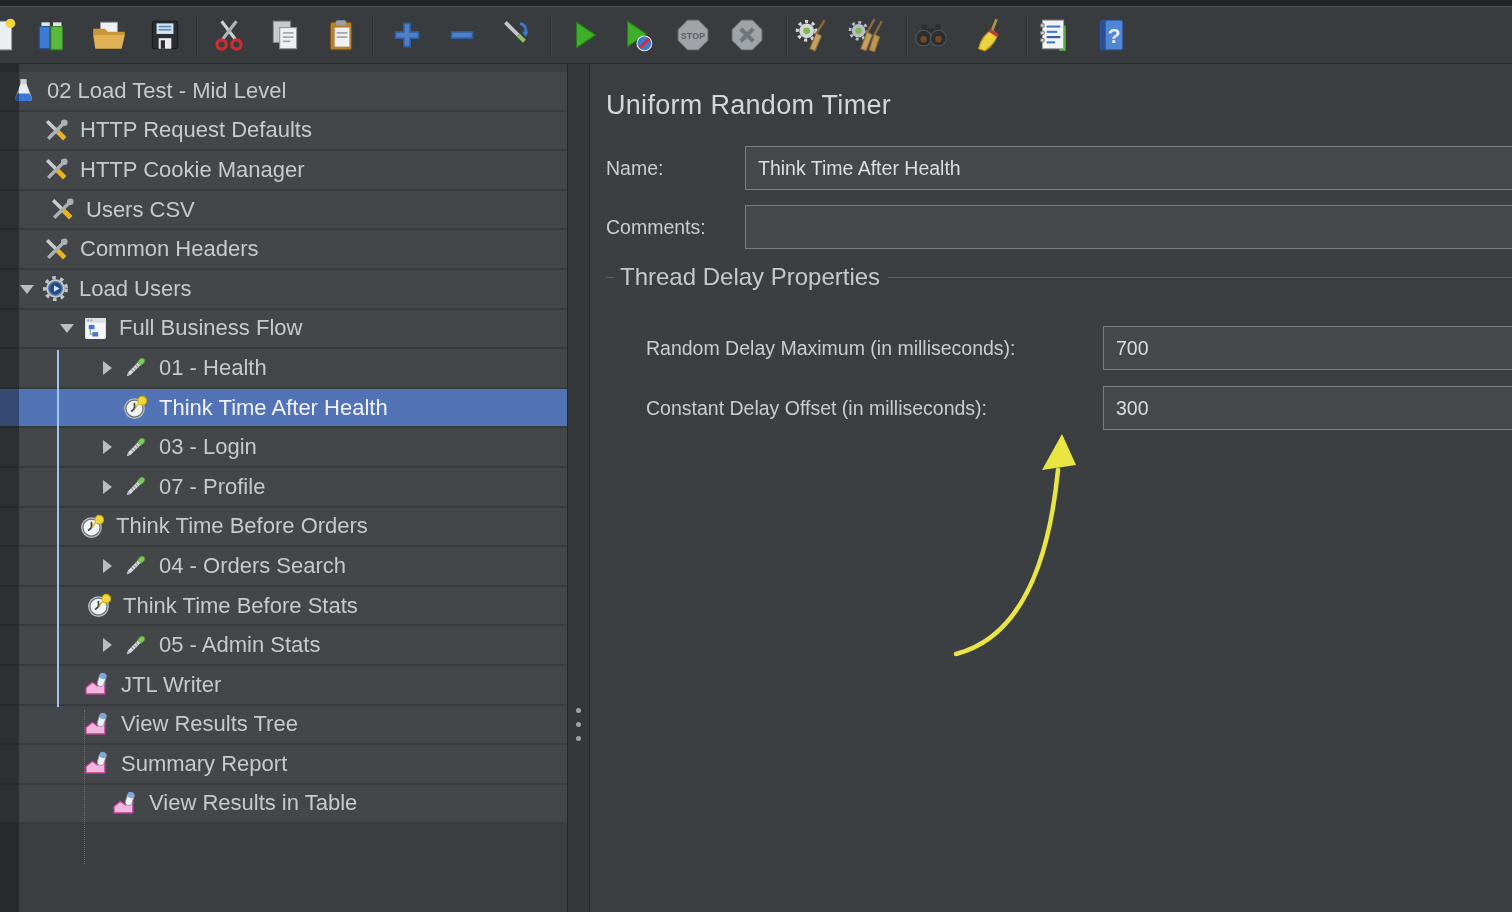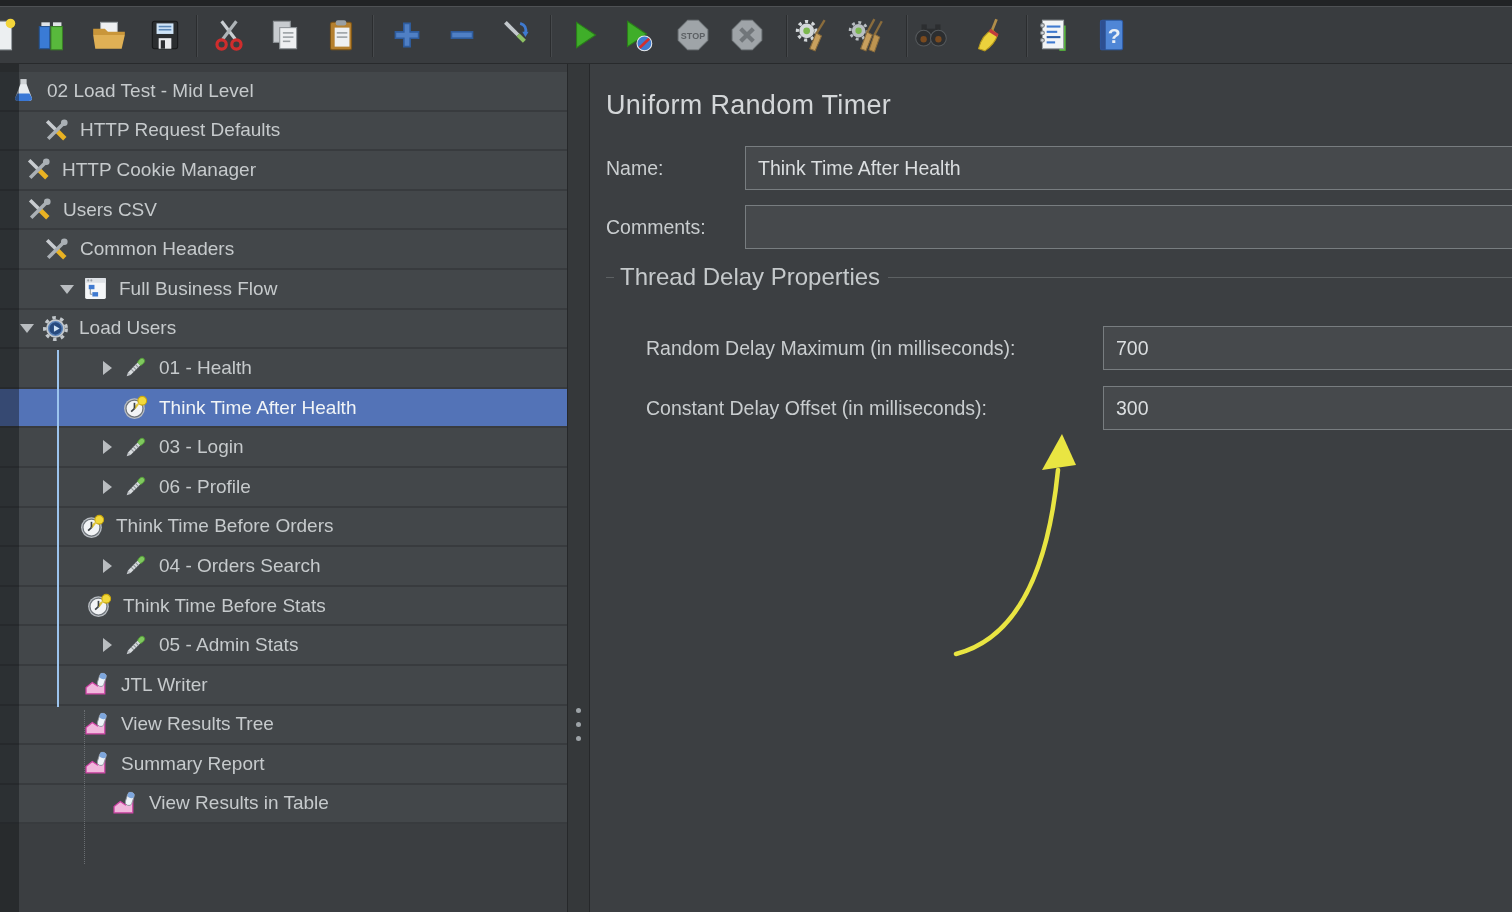--- a/index.html
+++ b/index.html
@@ -11,21 +11,21 @@
   #toolbar{position:absolute;left:0;top:6px;width:1512px;height:58px;background:#393c3f;
            border-top:1px solid #4e5154;border-bottom:1px solid #282a2c;box-sizing:border-box;padding-left:30px;}
   .tbtn{position:absolute;top:9px;width:38px;height:38px;}
   .tbtn svg{width:38px;height:38px;display:block;}
   .tsep{position:absolute;top:8px;width:0;height:42px;border-left:1px solid #2b2d2f;border-right:1px solid #46494c;}
 
   
   #tree{position:absolute;left:0;top:64px;width:567px;bottom:0;background:#3b3e41;padding-top:8px;box-sizing:border-box;}
   #tree::before{content:"";position:absolute;left:0;top:0;bottom:0;width:19px;background:rgba(14,16,18,.42);z-index:4;pointer-events:none;}
   .trow{height:37.6px;border-bottom:2px solid #383b3e;background:#43474a;display:flex;align-items:center;
-        font-size:19px;color:#c6cacc;white-space:nowrap;position:relative;}
+        font-size:22px;color:#c6cacc;white-space:nowrap;position:relative;}
   .trow.selected{background:#5373b7;color:#f1f4f6;}
   .exp{width:30px;flex:none;display:flex;align-items:center;justify-content:center;}
   .exp.down::before{content:"";width:0;height:0;border:7px solid transparent;border-top:9px solid #b9bdc0;margin-top:8px;}
   .exp.right::before{content:"";width:0;height:0;border:7px solid transparent;border-left:9px solid #b9bdc0;margin-left:8px;}
   .ic{width:27px;height:27px;margin-right:10px;flex:none;}
   .ic svg{width:27px;height:27px;display:block;}
   #guideline{position:absolute;left:57px;top:286px;height:357px;width:2px;background:#9cc4ee;z-index:3;pointer-events:none;}
   #dotline{position:absolute;left:84px;top:646px;height:154px;width:0;border-left:1px dotted #6a6e72;z-index:3;pointer-events:none;}
 
   
@@ -236,33 +236,33 @@
         <svg viewBox="0 0 26 26">
           <line x1="4" y1="4" x2="14" y2="14" stroke="#c8ccd0" stroke-width="3.4"></line>
           <line x1="14" y1="14" x2="21" y2="21" stroke="#e9b223" stroke-width="4.6"></line>
           <line x1="21" y1="5" x2="5" y2="21" stroke="#aab0b5" stroke-width="3.4"></line>
           <circle cx="20.5" cy="5.5" r="3.2" fill="#aab0b5"></circle>
         </svg>
       </span>
     <span>HTTP Request Defaults</span>
   </div>
 
-  <div class="trow" style="padding-left:25px">
+  <div class="trow" style="padding-left:43px">
     <span class="ic">
         <svg viewBox="0 0 26 26">
           <line x1="4" y1="4" x2="14" y2="14" stroke="#c8ccd0" stroke-width="3.4"></line>
           <line x1="14" y1="14" x2="21" y2="21" stroke="#e9b223" stroke-width="4.6"></line>
           <line x1="21" y1="5" x2="5" y2="21" stroke="#aab0b5" stroke-width="3.4"></line>
           <circle cx="20.5" cy="5.5" r="3.2" fill="#aab0b5"></circle>
         </svg>
       </span>
     <span>HTTP Cookie Manager</span>
   </div>
 
-  <div class="trow" style="padding-left:26px">
+  <div class="trow" style="padding-left:49px">
     <span class="ic">
         <svg viewBox="0 0 26 26">
           <line x1="4" y1="4" x2="14" y2="14" stroke="#c8ccd0" stroke-width="3.4"></line>
           <line x1="14" y1="14" x2="21" y2="21" stroke="#e9b223" stroke-width="4.6"></line>
           <line x1="21" y1="5" x2="5" y2="21" stroke="#aab0b5" stroke-width="3.4"></line>
           <circle cx="20.5" cy="5.5" r="3.2" fill="#aab0b5"></circle>
         </svg>
       </span>
     <span>Users CSV</span>
   </div>
@@ -270,53 +270,53 @@
   <div class="trow" style="padding-left:43px">
     <span class="ic">
         <svg viewBox="0 0 26 26">
           <line x1="4" y1="4" x2="14" y2="14" stroke="#c8ccd0" stroke-width="3.4"></line>
           <line x1="14" y1="14" x2="21" y2="21" stroke="#e9b223" stroke-width="4.6"></line>
           <line x1="21" y1="5" x2="5" y2="21" stroke="#aab0b5" stroke-width="3.4"></line>
           <circle cx="20.5" cy="5.5" r="3.2" fill="#aab0b5"></circle>
         </svg>
       </span>
     <span>Common Headers</span>
+  </div>
+
+  <div class="trow" style="padding-left:12px">
+    <span class="exp down"></span>
+    <span class="ic">
+        <svg viewBox="0 0 26 26">
+          <circle cx="13" cy="13" r="9" fill="#c3c8cc"></circle>
+          <circle cx="13" cy="13" r="10.4" fill="none" stroke="#c3c8cc" stroke-width="3.2" stroke-dasharray="3.4 4.2"></circle>
+          <circle cx="13" cy="13" r="6.6" fill="#274a7e"></circle>
+          <circle cx="13" cy="13" r="6.6" fill="none" stroke="#5a82b8" stroke-width="1.4"></circle>
+          <path d="M11.5 9.8 L17 13 L11.5 16.2 Z" fill="#cfe2f4"></path>
+        </svg>
+      </span>
+    <span>Load Users</span>
   </div>
 
   <div class="trow" style="padding-left:52px">
     <span class="exp down"></span>
     <span class="ic">
         <svg viewBox="0 0 26 26">
           <rect x="3" y="3" width="20" height="20" rx="1.5" fill="#f4f6f8"></rect>
           <rect x="3" y="3" width="20" height="4.5" fill="#dde1e5"></rect>
           <circle cx="6" cy="5.2" r="1" fill="#9aa0a5"></circle>
           <circle cx="9" cy="5.2" r="1" fill="#9aa0a5"></circle>
           <line x1="8" y1="13" x2="8" y2="18.5" stroke="#8d9296"></line>
           <line x1="8" y1="18.5" x2="10" y2="18.5" stroke="#8d9296"></line>
           <rect x="6.5" y="9.5" width="5.5" height="4.2" fill="#3f7ad0"></rect>
           <rect x="10" y="16.5" width="5.5" height="4.2" fill="#3f7ad0"></rect>
         </svg>
       </span>
     <span>Full Business Flow</span>
   </div>
 
-  <div class="trow" style="padding-left:12px">
-    <span class="exp down"></span>
-    <span class="ic">
-        <svg viewBox="0 0 26 26">
-          <circle cx="13" cy="13" r="9" fill="#c3c8cc"></circle>
-          <circle cx="13" cy="13" r="10.4" fill="none" stroke="#c3c8cc" stroke-width="3.2" stroke-dasharray="3.4 4.2"></circle>
-          <circle cx="13" cy="13" r="6.6" fill="#274a7e"></circle>
-          <circle cx="13" cy="13" r="6.6" fill="none" stroke="#5a82b8" stroke-width="1.4"></circle>
-          <path d="M11.5 9.8 L17 13 L11.5 16.2 Z" fill="#cfe2f4"></path>
-        </svg>
-      </span>
-    <span>Load Users</span>
-  </div>
-
   <div class="trow" style="padding-left:92px">
     <span class="exp right"></span>
     <span class="ic">
         <svg viewBox="0 0 26 26">
           <g transform="rotate(45 13 13)">
             <rect x="10.4" y="1.5" width="5.2" height="7.5" rx="2.6" fill="#7fc95e" stroke="#4f9334" stroke-width="0.8"></rect>
             <rect x="11.2" y="8.5" width="3.6" height="13" fill="#d7dbde"></rect>
             <line x1="11.2" y1="11" x2="14.8" y2="11" stroke="#8d9296"></line>
             <line x1="11.2" y1="14" x2="14.8" y2="14" stroke="#8d9296"></line>
             <line x1="11.2" y1="17" x2="14.8" y2="17" stroke="#8d9296"></line>
@@ -367,21 +367,21 @@
           <g transform="rotate(45 13 13)">
             <rect x="10.4" y="1.5" width="5.2" height="7.5" rx="2.6" fill="#7fc95e" stroke="#4f9334" stroke-width="0.8"></rect>
             <rect x="11.2" y="8.5" width="3.6" height="13" fill="#d7dbde"></rect>
             <line x1="11.2" y1="11" x2="14.8" y2="11" stroke="#8d9296"></line>
             <line x1="11.2" y1="14" x2="14.8" y2="14" stroke="#8d9296"></line>
             <line x1="11.2" y1="17" x2="14.8" y2="17" stroke="#8d9296"></line>
             <path d="M11.2 21.5 L14.8 21.5 L13 25 Z" fill="#c7cbd0"></path>
           </g>
         </svg>
       </span>
-    <span>06 - Profile</span>
+    <span>07 - Profile</span>
   </div>
 
   <div class="trow" style="padding-left:49px">
     <span class="exp"></span>
     <span class="ic">
         <svg viewBox="0 0 26 26">
           <circle cx="12" cy="14" r="10" fill="#b9bec3"></circle>
           <circle cx="12" cy="14" r="8.2" fill="#f2f4f6" stroke="#6e747a" stroke-width="1.2"></circle>
           <line x1="12" y1="14" x2="15.5" y2="9.5" stroke="#e0c53a" stroke-width="2.2"></line>
           <line x1="12" y1="14" x2="12" y2="8.5" stroke="#3c4246" stroke-width="1.6"></line>

